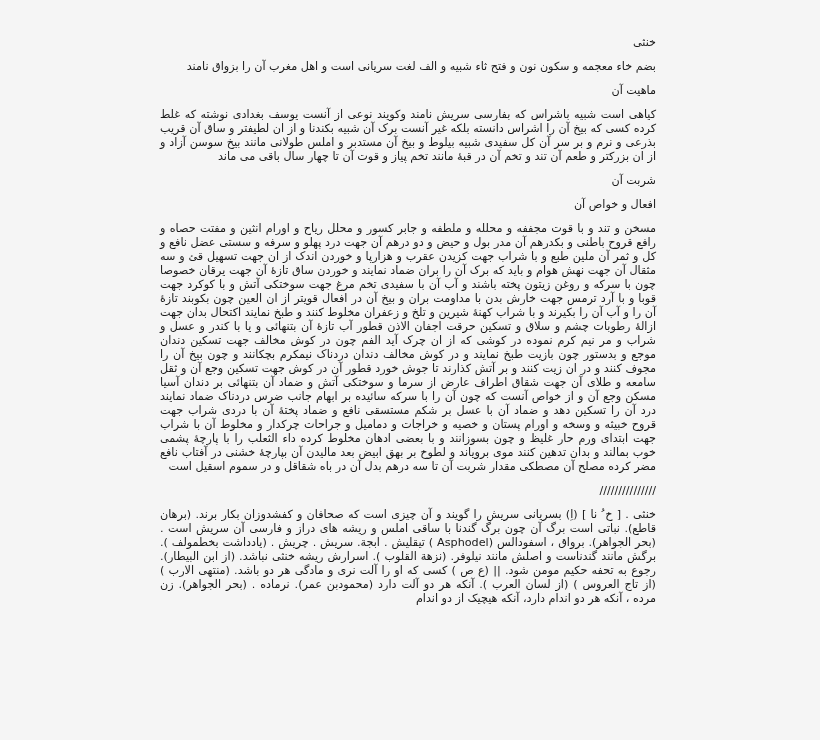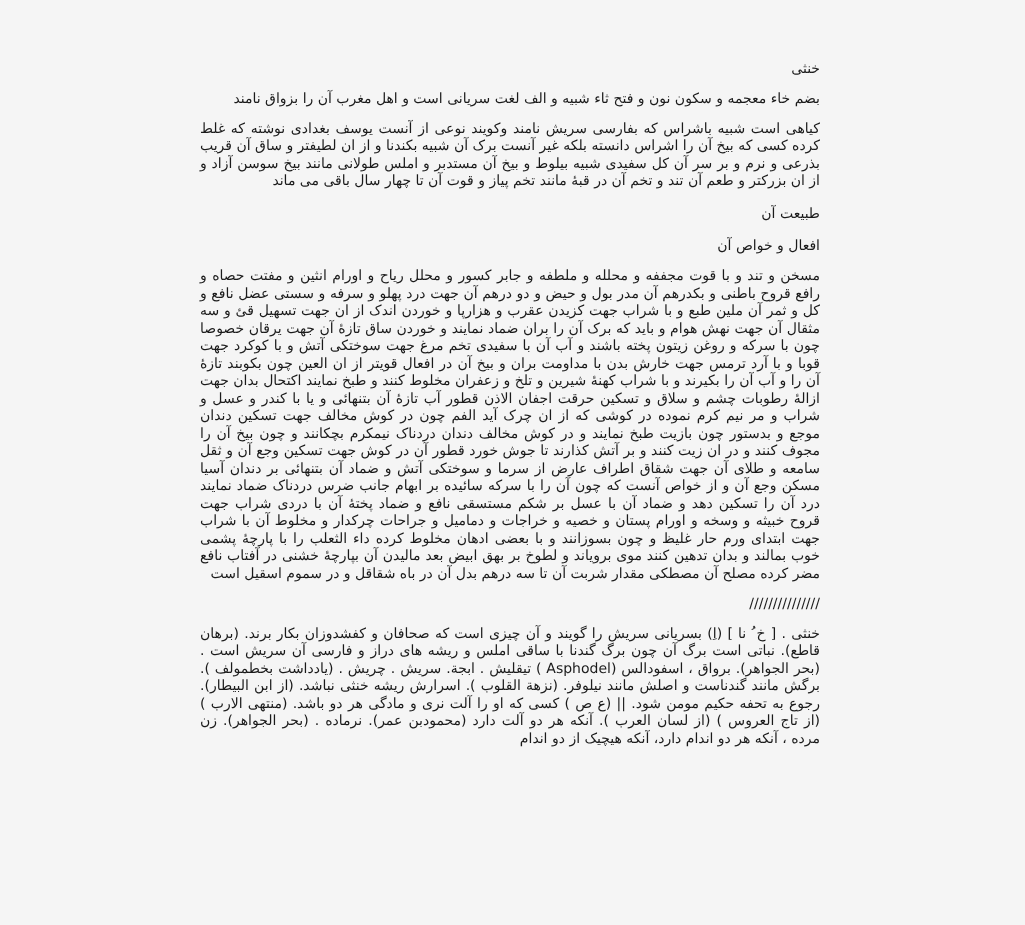--- a/index.html
+++ b/index.html
@@ -23,21 +23,21 @@
     }
     .doc {
       position: absolute;
       left: 160px;
       width: 496px;
       top: 36px;
       direction: rtl;
       text-align: right;
     }
     .heading {
-      margin: 12px 0 10px 0;
+      margin: 0 0 10px 0;
       padding: 0;
     }
     .para {
       margin: 0 0 10px 0;
       padding: 0;
       text-align: justify;
       text-align-last: right;
     }
     .slashes {
       direction: ltr;
@@ -49,23 +49,24 @@
 </head>
 <body>
 
 <div class="page">
   <div class="doc">
 
     <p class="heading">خنثی</p>
 
     <p class="para">بضم خاء معجمه و سکون نون و فتح ثاء شبیه و الف لغت سریانی است و اهل مغرب آن را بزواق نامند</p>
 
+    <p class="heading">ماهیت آن</p>
     <p class="para">کیاهی است شبیه باشراس که بفارسی سریش نامند وکویند نوعی از آنست یوسف بغدادی نوشته که غلط کرده کسی که بیخ آن را اشراس دانسته بلکه غیر آنست برک آن شبیه بکندنا و از ان لطیفتر و ساق آن قریب بذرعی و نرم و بر سر آن کل سفیدی شبیه بیلوط و بیخ آن مستدبر و املس طولانی مانند بیخ سوسن آزاد و از ان بزرکتر و طعم آن تند و تخم آن در قبهٔ مانند تخم پیاز و قوت آن تا چهار سال باقی می ماند</p>
 
-    <p class="heading">طبیعت آن</p>
+    <p class="heading">شربت آن</p>
 
     <p class="heading">افعال و خواص آن</p>
     <p class="para">مسخن و تند و با قوت مجففه و محلله و ملطفه و جابر کسور و محلل ریاح و اورام انثین و مفتت حصاه و رافع قروح باطنی و بکدرهم آن مدر بول و حیض و دو درهم آن جهت درد پهلو و سرفه و سستی عضل نافع و کل و ثمر آن ملین طبع و با شراب جهت کزیدن عقرب و هزارپا و خوردن اندک از ان جهت تسهیل قئ و سه مثقال آن جهت نهش هوام و باید که برک آن را بران ضماد نمایند و خوردن ساق تازهٔ آن جهت یرقان خصوصا چون با سرکه و روغن زیتون پخته باشند و آب آن با سفیدی تخم مرغ جهت سوختکی آتش و با کوکرد جهت قوبا و با آرد ترمس جهت خارش بدن با مداومت بران و بیخ آن در افعال قویتر از ان العین چون بکوبند تازهٔ آن را و آب آن را بکیرند و با شراب کهنهٔ شیرین و تلخ و زعفران مخلوط کنند و طبخ نمایند اکتحال بدان جهت ازالهٔ رطوبات چشم و سلاق و تسکین حرقت اجفان الاذن قطور آب تازهٔ آن بتنهائی و یا با کندر و عسل و شراب و مر نیم کرم نموده در کوشی که از ان چرک آید الفم چون در کوش مخالف جهت تسکین دندان موجع و بدستور چون بازیت طبخ نمایند و در کوش مخالف دندان دردناک نیمکرم بچکانند و چون بیخ آن را مجوف کنند و در ان زیت کنند و بر آتش کذارند تا جوش خورد قطور آن در کوش جهت تسکین وجع آن و ثقل سامعه و طلای آن جهت شقاق اطراف عارض از سرما و سوختکی آتش و ضماد آن بتنهائی بر دندان آسیا مسکن وجع آن و از خواص آنست که چون آن را با سرکه سائیده بر ابهام جانب ضرس دردناک ضماد نمایند درد آن را تسکین دهد و ضماد آن با عسل بر شکم مستسقی نافع و ضماد پختهٔ آن با دردی شراب جهت قروح خبیثه و وسخه و اورام پستان و خصیه و خراجات و دماميل و جراحات چرکدار و مخلوط آن با شراب جهت ابتدای ورم حار غلیظ و چون بسوزانند و با بعضی ادهان مخلوط کرده داء الثعلب را با پارچهٔ پشمی خوب بمالند و بدان تدهین کنند موی برویاند و لطوخ بر بهق ابیض بعد مالیدن آن بپارچهٔ خشنی در آفتاب نافع مضر کرده مصلح آن مصطکی مقدار شربت آن تا سه درهم بدل آن در باه شقاقل و در سموم اسقیل است</p>
 
 
     <p class="slashes">///////////////</p>
 
     <p class="para">خنثی . [ خ ُ نا ] (اِ) بسریانی سریش را گویند و آن چیزی است که صحافان و کفشدوزان بکار برند. (برهان قاطع). نباتی است برگ آن چون برگ گندنا با ساقی املس و ریشه های دراز و فارسی آن سریش است . (بحر الجواهر). برواق ، اسفودالس (Asphodel ) تیقلیش . ابجة. سریش . چریش . (یادداشت بخطمولف ). برگش مانند گندناست و اصلش مانند نیلوفر. (نزهة القلوب ). اسرارش ریشه خنثی نباشد. (از ابن البیطار). رجوع به تحفه حکیم مومن شود. || (ع ص ) کسی که او را آلت نری و مادگی هر دو باشد. (منتهی الارب ) (از تاج العروس ) (از لسان العرب ). آنکه هر دو آلت دارد (محمودبن عمر). نرماده . (بحر الجواهر). زن مرده ، آنکه هر دو اندام دارد، آنکه هیچیک از دو اندام</p>
 
   </div>

